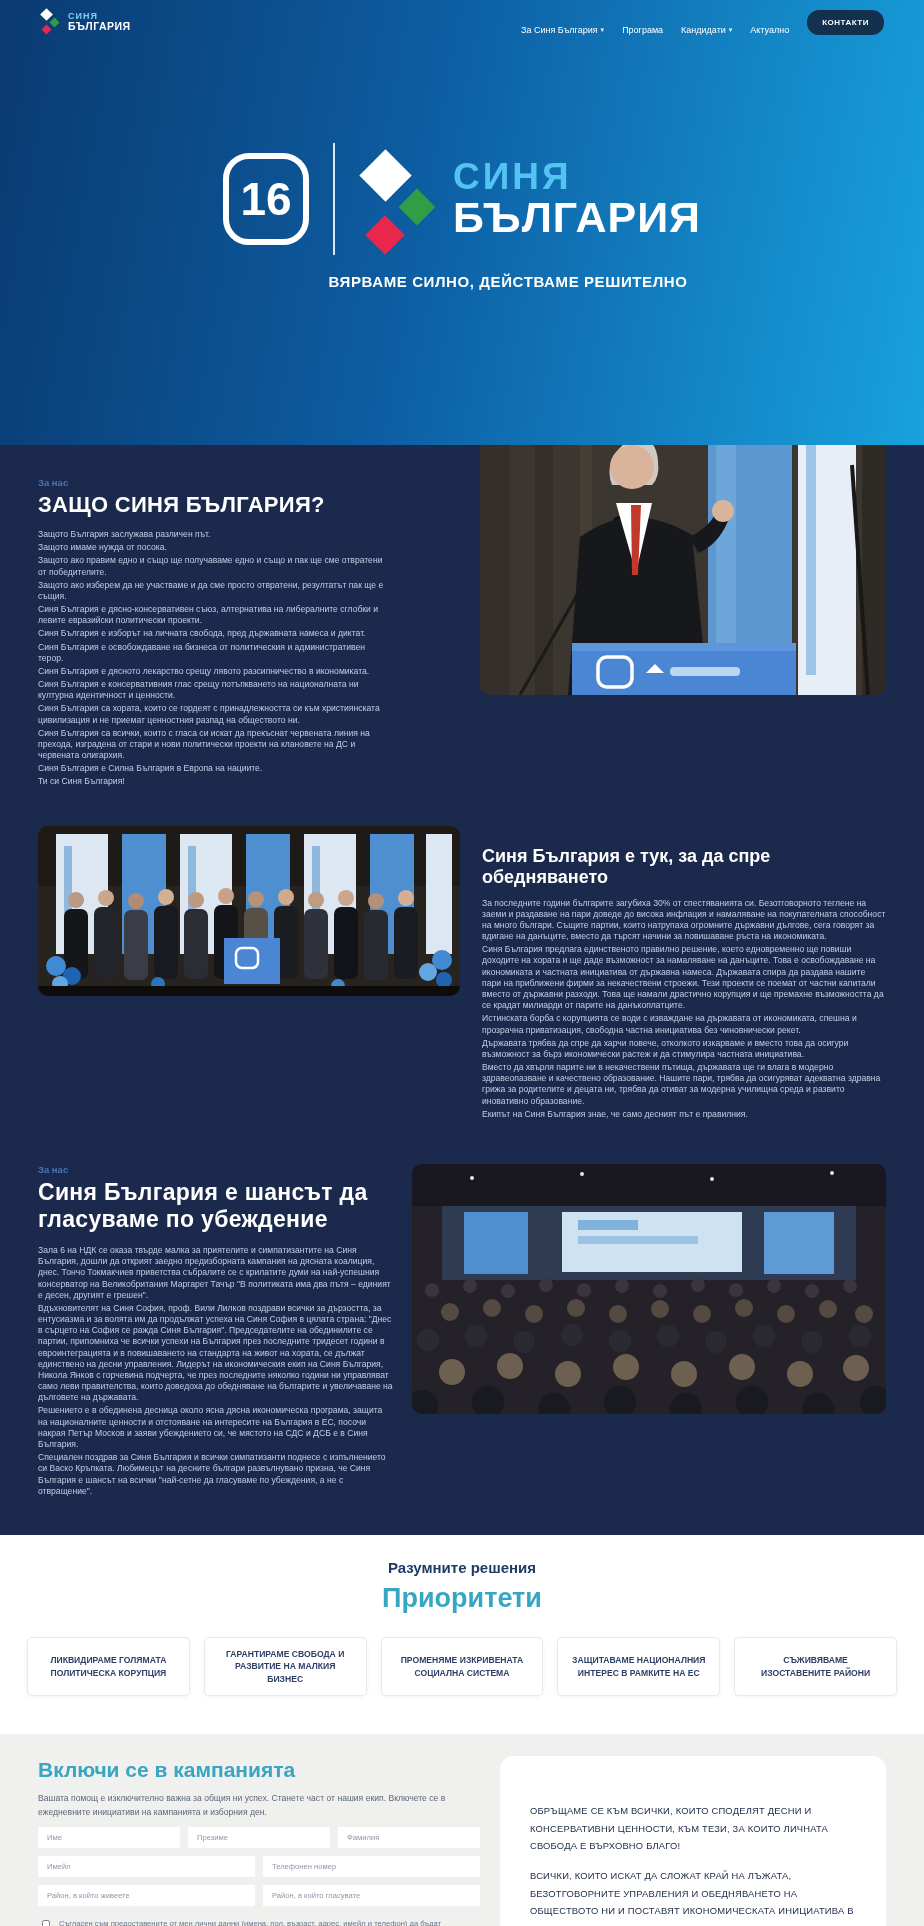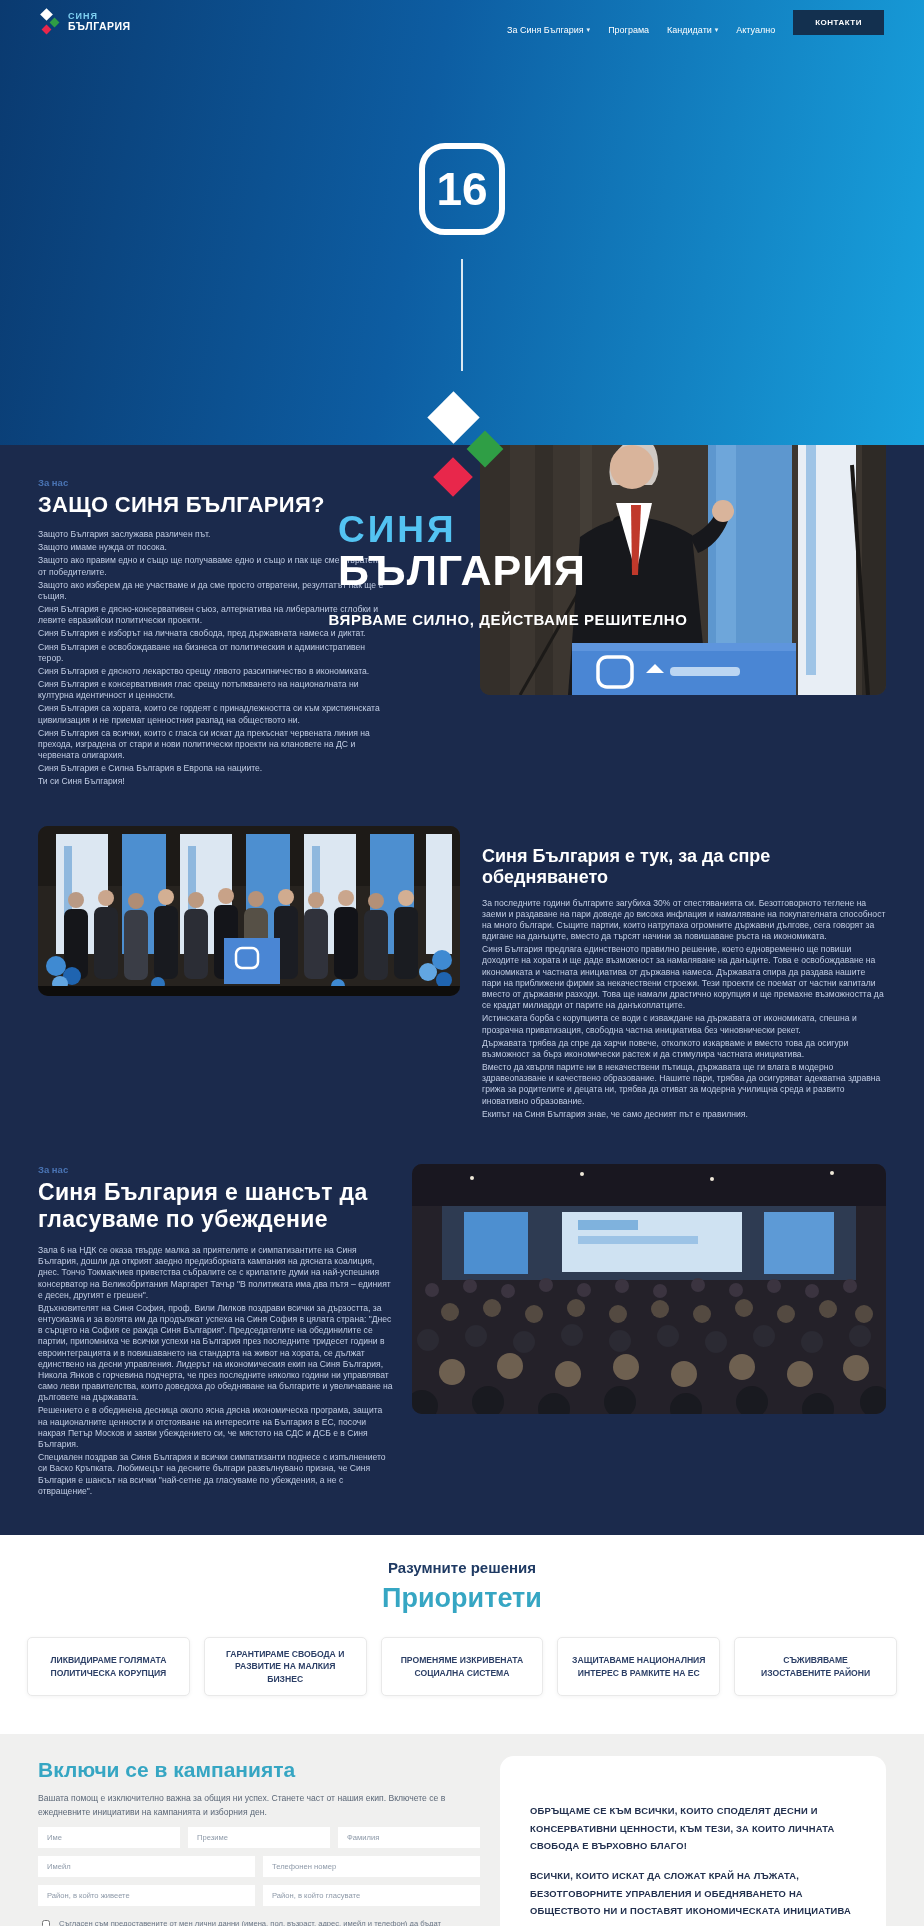--- a/index.html
+++ b/index.html
@@ -15,23 +15,23 @@
   .mark-s { width:22px; height:26px; }
   .mark-s .dm.w { width:9px;height:9px;background:#fff;left:2px;top:1px; }
   .mark-s .dm.g { width:7px;height:7px;background:#2f9e45;left:11px;top:10px; }
   .mark-s .dm.r { width:7px;height:7px;background:#e8274b;left:3px;top:17px; }
   .brand-txt { line-height:1; }
   .brand-l1 { font-size:9px; font-weight:700; color:#7fd1f2; letter-spacing:1px; }
   .brand-l2 { font-size:10.5px; font-weight:700; color:#fff; letter-spacing:.5px; }
   .nav { margin-left:auto; display:flex; align-items:flex-end; gap:18px; }
   .nav-item { color:#fff; font-size:9px; cursor:pointer; display:flex; align-items:center; gap:3px; }
   .nav-item .chev { font-size:7px; opacity:.9; }
-  .btn-contact { background:#13304f; color:#fff; font-size:8px; font-weight:700; letter-spacing:.5px; border:none; border-radius:0; padding:8px 22px; cursor:pointer; }
-
-  .lockup { display:flex; justify-content:center; align-items:center; gap:24px; padding-top:108px;flex-direction:column; }
+  .btn-contact { background:#13304f; color:#fff; font-size:8px; font-weight:700; letter-spacing:.5px; border:none; border-radius:12px; padding:8px 15px; cursor:pointer; }
+
+  .lockup { display:flex; justify-content:center; align-items:center; gap:24px; padding-top:108px; }
   .ballot { width:86px; height:92px; border:6px solid #fff; border-radius:26px; display:flex; align-items:center; justify-content:center; color:#fff; font-size:46px; font-weight:700; }
   .vdiv { width:2px; height:112px; background:rgba(255,255,255,.85); }
   .mark-h { width:70px; height:92px; }
   .mark-h .dm.w { width:37px;height:37px;background:#fff;left:8px;top:4px; }
   .mark-h .dm.g { width:26px;height:26px;background:#2f9e45;left:45px;top:41px; }
   .mark-h .dm.r { width:28px;height:28px;background:#e8274b;left:12px;top:68px; }
   .word .l1 { font-size:37px; font-weight:700; color:#53c3f2; letter-spacing:3px; line-height:1; }
   .word .l2 { font-size:43px; font-weight:700; color:#fff; letter-spacing:1px; line-height:1.05; }
   .tagline { text-align:center; padding-left:92px; margin-top:18px; color:#fff; font-size:15px; font-weight:700; letter-spacing:.6px; }
 
@@ -65,21 +65,21 @@
   .camp { background:#f0f0ef; padding:22px 38px 30px 38px; display:flex; gap:20px; }
   .camp-left { width:442px; }
   .camp-title { color:#36a6c3; font-size:21px; font-weight:700; margin:2px 0 10px 0; }
   .camp-intro { color:#5c6878; font-size:8.6px; line-height:1.55; width:428px; }
   .frow { display:flex; gap:8px; margin-top:8px; }
   .frow input { flex:1; border:none; border-radius:0; height:21px; padding:0 9px; font-size:7.6px; color:#333; background:#fff; font-family:"Liberation Sans",sans-serif; }
   .frow input::placeholder { color:#8d99a8; }
   .consent { display:flex; gap:6px; margin-top:12px; width:420px; color:#6a7686; font-size:7.6px; line-height:1.7; }
   .consent input { width:8px; height:8px; margin-top:2px; flex-shrink:0; }
   .camp-card { flex:1; background:#fff; border-radius:14px; padding:46px 30px 24px 30px; align-self:flex-start; }
-  .appeal p { color:#22304e; font-size:9.4px; font-weight:700; line-height:1.85; letter-spacing:.2px; margin:0 0 13px 0; }
+  .appeal p { color:#22304e; font-size:9.4px; font-weight:400; line-height:1.85; letter-spacing:.2px; margin:0 0 13px 0; }
 </style>
 </head>
 <body>
 
 <div class="hero">
   <div class="topbar">
     <div class="brand">
       <span class="mark mark-s">
           <i class="dm w"></i>
           <i class="dm g"></i>

